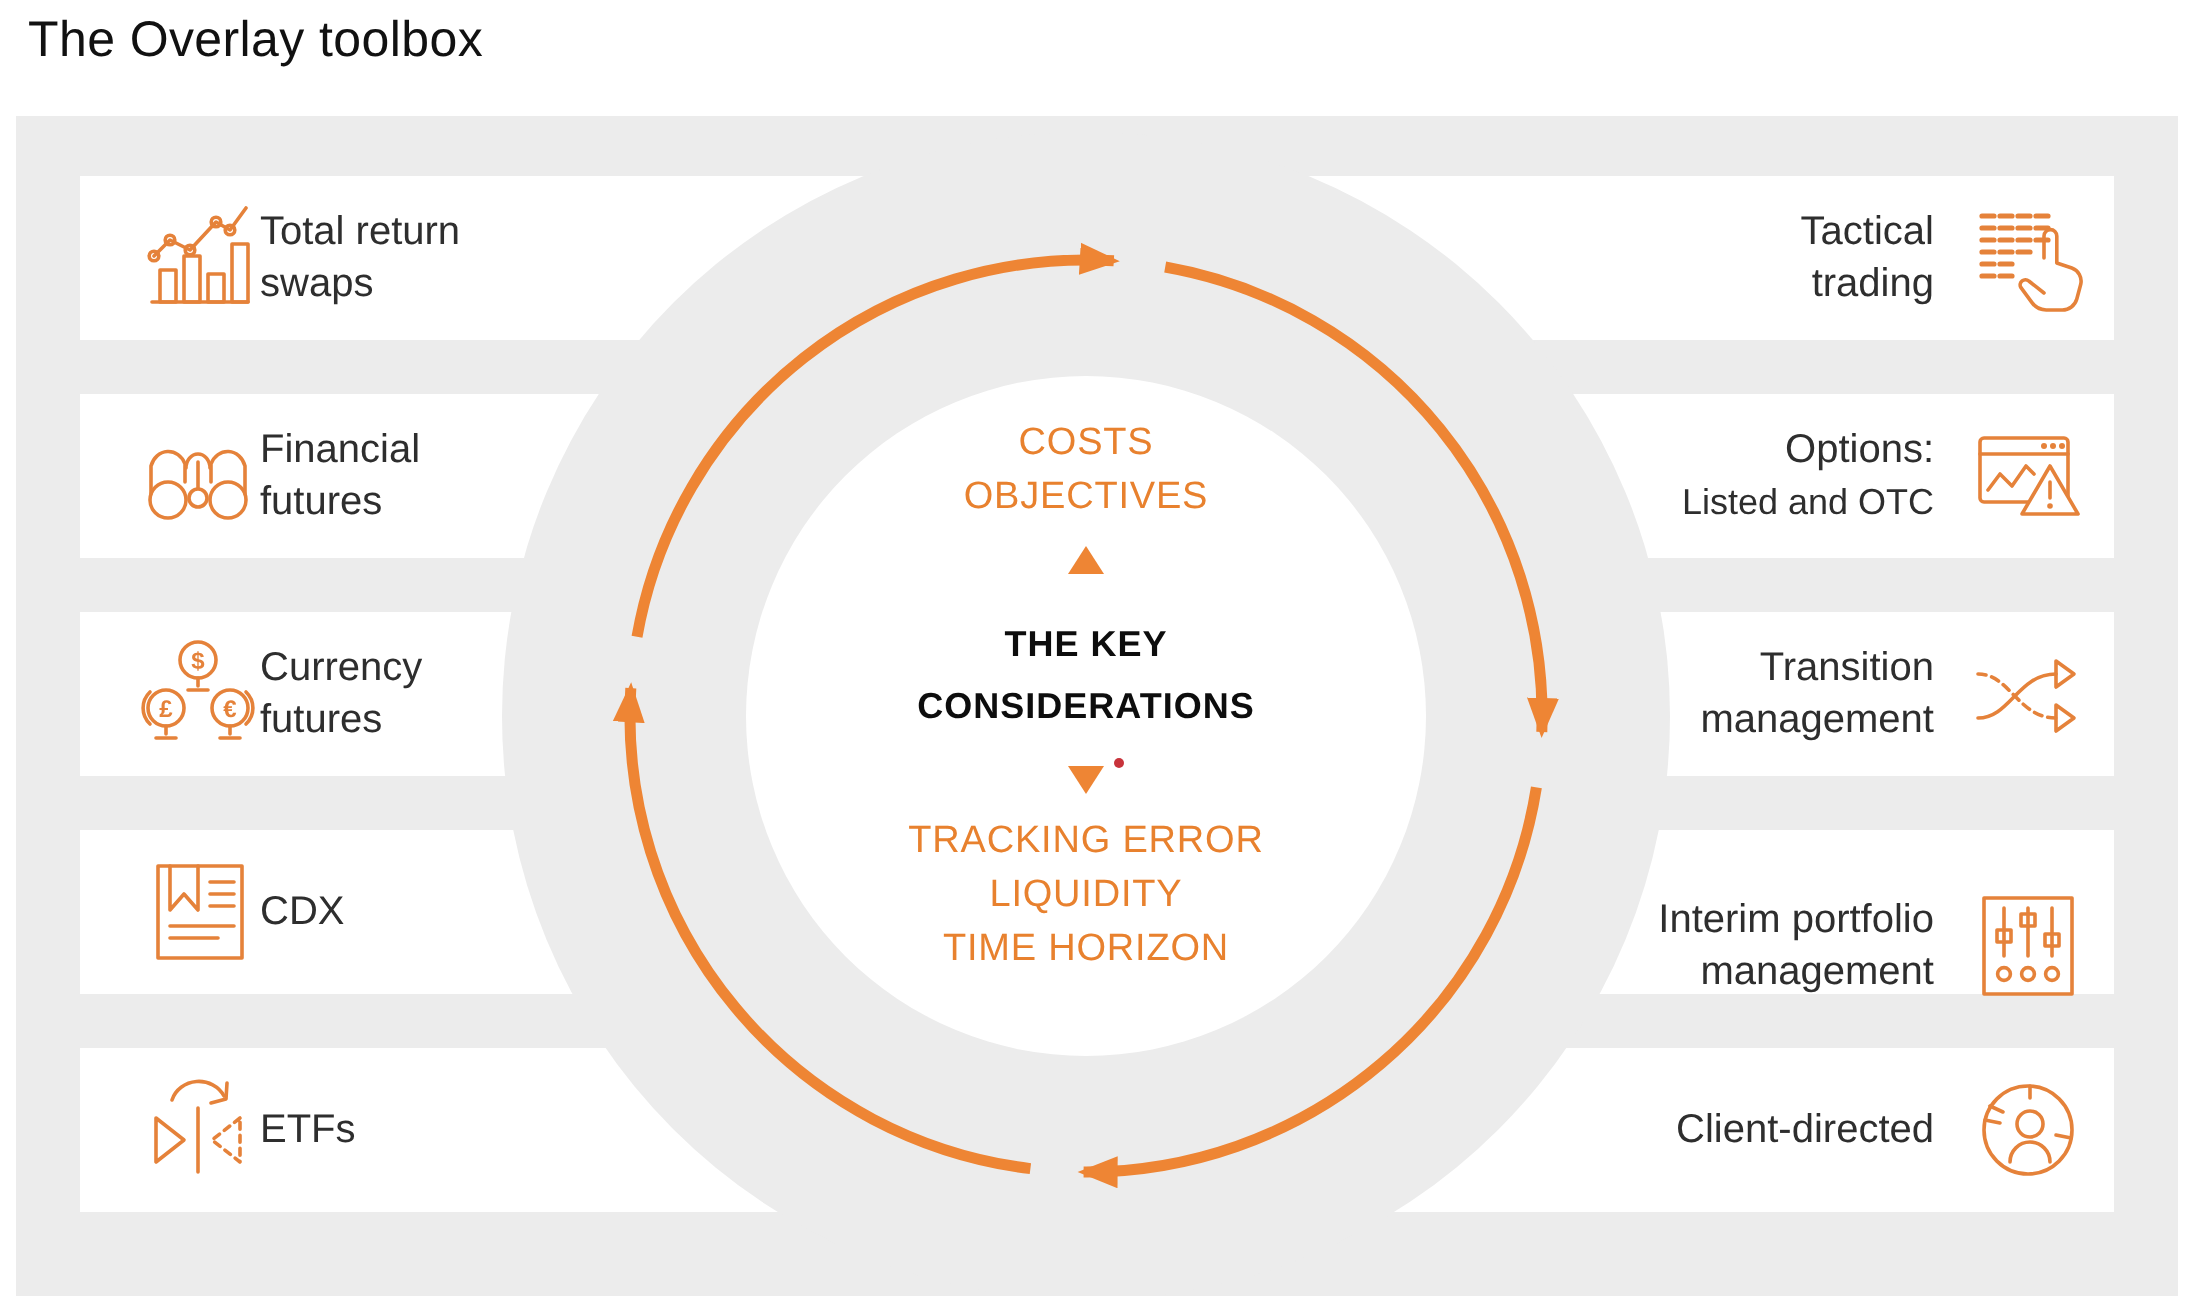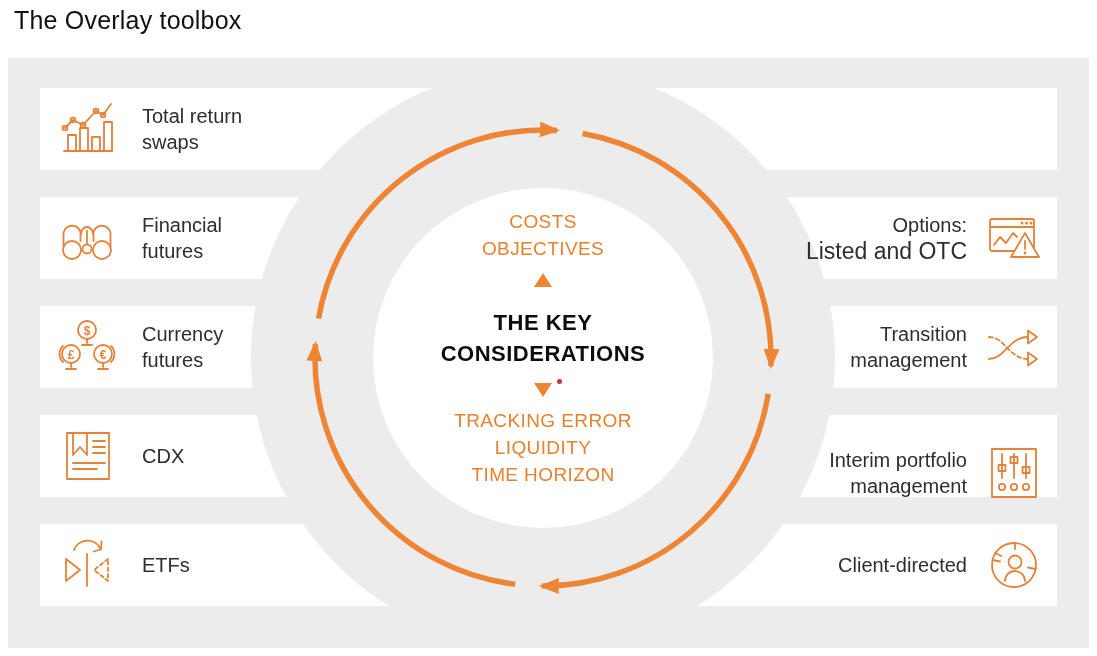--- a/index.html
+++ b/index.html
@@ -4,29 +4,29 @@
 <style>
   html,body{margin:0;padding:0;background:#ffffff;}
   body{width:1097px;height:656px;position:relative;font-family:"Liberation Sans",sans-serif;overflow:hidden;}
   .page-title{position:absolute;left:14px;top:6px;font-size:25px;color:#111;font-weight:400;letter-spacing:0.2px;}
   .panel{position:absolute;left:8px;top:58px;width:1081px;height:590px;background:#ececec;overflow:hidden;}
   .band{position:absolute;left:32px;width:1017px;height:82px;background:#ffffff;}
   .big-circle{position:absolute;left:243px;top:8px;width:584px;height:584px;border-radius:50%;background:#ececec;}
   .inner-circle{position:absolute;left:365px;top:130px;width:340px;height:340px;border-radius:50%;background:#ffffff;}
   .arc-layer{position:absolute;left:0;top:0;pointer-events:none;}
   .row{position:absolute;left:32px;width:1017px;height:82px;display:flex;align-items:center;}
-  .row.left{justify-content:flex-start;padding-left:16px;box-sizing:border-box;gap:24px;}
+  .row.left{justify-content:flex-start;padding-left:28px;box-sizing:border-box;gap:0;}
   .row.right{justify-content:flex-end;padding-right:12px;box-sizing:border-box;gap:16px;}
   .row .label{font-size:20px;line-height:26px;color:#2e2e2e;}
   .row.right .label{text-align:right;}
-  .row .label .sub{font-size:23px;}
+  .row .label .sub{font-size:18px;}
   .icon-box{width:62px;height:62px;flex:0 0 62px;display:flex;align-items:center;justify-content:center;}
   .center-text{position:absolute;left:335px;top:150px;width:400px;text-align:center;}
   .ct-orange{color:#e8812e;font-size:19px;line-height:27px;letter-spacing:0.4px;}
-  .ct-key{color:#0d0d0d;font-size:22px;line-height:31px;font-weight:bold;letter-spacing:0.5px;margin:20px 0 14px 0;}
+  .ct-key{color:#0d0d0d;font-size:18px;line-height:31px;font-weight:bold;letter-spacing:0.5px;margin:20px 0 14px 0;}
   .tri-up{width:0;height:0;border-left:9px solid transparent;border-right:9px solid transparent;border-bottom:14px solid #ee8534;margin:11px auto 0 auto;}
   .tri-down-wrap{position:relative;width:24px;margin:6px auto 8px auto;height:16px;}
   .tri-down{width:0;height:0;border-left:9px solid transparent;border-right:9px solid transparent;border-top:14px solid #ee8534;margin:0 auto;}
   .red-dot{position:absolute;right:-7px;top:-4px;width:5px;height:5px;border-radius:50%;background:#c8333b;}
   svg.icon{stroke:#e5823a;fill:none;stroke-width:1.8;stroke-linecap:round;stroke-linejoin:round;}
   svg.icon text{stroke:none;fill:#e5823a;font-family:"Liberation Sans",sans-serif;font-weight:bold;}
 </style>
 </head>
 <body>
 
@@ -160,20 +160,39 @@
         <path d="M17,15 A14,13 0 0 1 43,13"></path>
         <path d="M44.5,6.5 L44,14.5 L36.5,16.5"></path>
       </svg>
     </span>
     <span class="label">
       <div>ETFs</div>
       <div></div>
     </span>
   </div>
 
+  <div class="row right" style="top:30px">
+    <span class="label">
+      <div>Tactical</div>
+      <div>trading</div>
+    </span>
+    <span class="icon-box">
+      <svg class="icon" width="60" height="60" viewBox="0 0 60 60">
+        <g stroke-width="2.6">
+          <path d="M7,9 h6 M16,9 h6 M25,9 h6 M34,9 h6"></path>
+          <path d="M7,15 h6 M16,15 h6 M25,15 h6 M34,15 h6"></path>
+          <path d="M7,21 h6 M16,21 h6 M25,21 h6 M34,21 h6"></path>
+          <path d="M7,27 h6 M16,27 h6 M25,27 h6"></path>
+          <path d="M7,33 h6 M16,33 h6"></path>
+          <path d="M7,39 h6 M16,39 h6"></path>
+        </g>
+        <path d="M38,30 V19 a3.2,3.2 0 0 1 6.4,0 v13.5 l7.5,2.5 a7,7 0 0 1 4.5,8 l-2,7.5 a7.5,7.5 0 0 1 -7.3,5.5 h-8 a9,9 0 0 1 -7.2,-3.8 l-5.5,-7.5 a2.6,2.6 0 0 1 4,-3.2 l7.6,6"></path>
+      </svg>
+    </span>
+  </div>
 
   <div class="row right" style="top:139px">
     <span class="label">
       <div>Options:</div>
       <div class="sub">Listed and OTC</div>
     </span>
     <span class="icon-box">
       <svg class="icon" width="60" height="60" viewBox="0 0 60 60">
         <rect x="6" y="11" width="44" height="32" rx="2"></rect>
         <path d="M6,19 H50"></path>

